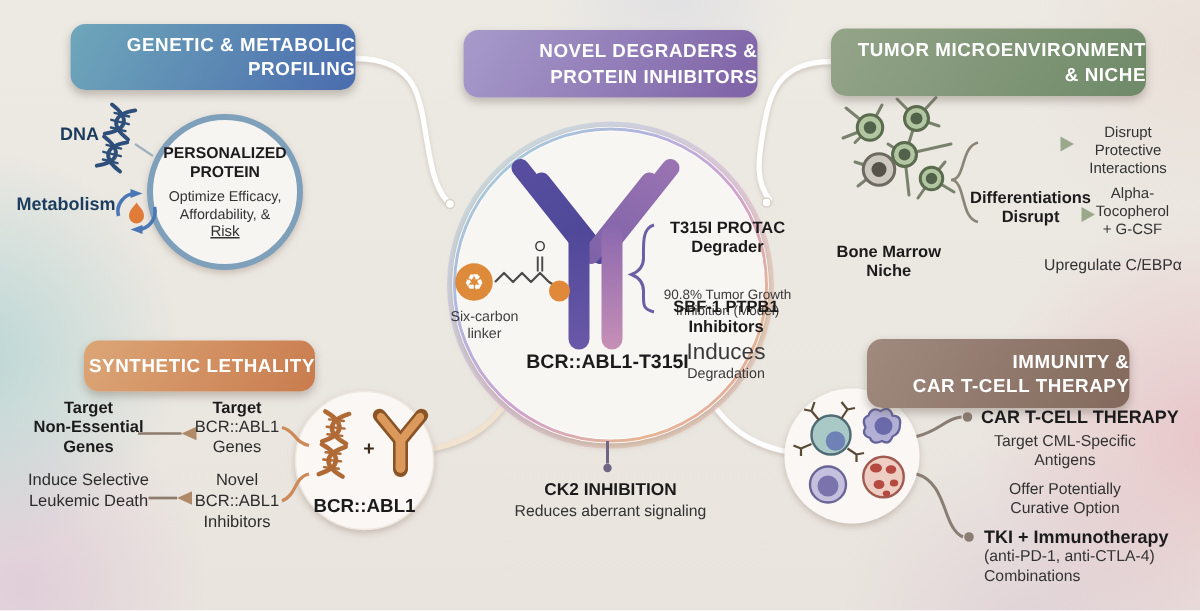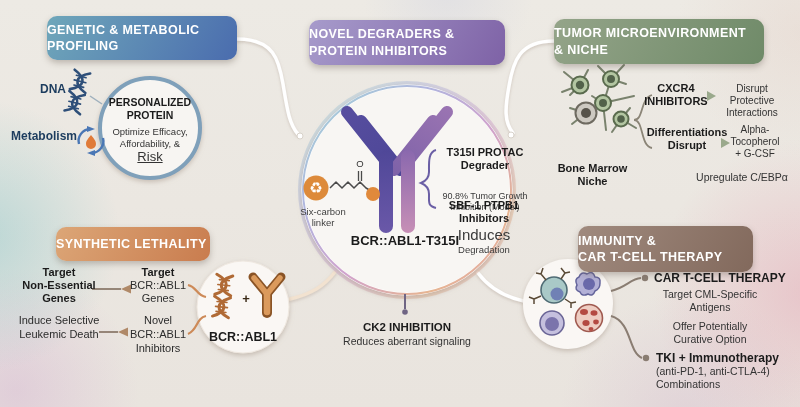--- a/index.html
+++ b/index.html
@@ -8,21 +8,21 @@
     background:
       radial-gradient(circle at -2% 58%, rgba(110,190,195,.38), transparent 16%),
       radial-gradient(circle at 2% 96%, rgba(205,160,205,.33), transparent 14%),
       radial-gradient(circle at 101% 72%, rgba(228,150,170,.4), transparent 18%),
       radial-gradient(circle at 86% 103%, rgba(205,170,200,.3), transparent 16%),
       radial-gradient(circle at 56% -2%, rgba(195,200,225,.28), transparent 14%),
       radial-gradient(circle at 100% 8%, rgba(225,200,190,.3), transparent 14%),
       linear-gradient(#edeae4,#e9e4de);}
   svg{position:absolute;left:0;top:0;}
   .hdr{position:absolute;border-radius:10px;color:#fff;font-weight:700;
-    display:flex;flex-direction:column;align-items:flex-start;justify-content:center;
+    display:flex;flex-direction:column;align-items:flex-end;justify-content:center;
     text-align:center;font-size:12.5px;letter-spacing:.4px;line-height:1.32;
     box-shadow:0 3px 6px rgba(110,100,90,.38);z-index:3;}
   .hdr span{display:block;}
   .txt{position:absolute;text-align:center;color:#2c2c2c;z-index:4;line-height:1.2;}
   .txt span{display:block;}
   .b{font-weight:700;color:#1b1b1b;}
   .navy{color:#1c3c5e;font-weight:700;font-size:12px;}
   .left{text-align:left;}
 </style>
 </head>
@@ -208,21 +208,21 @@
   <span>DNA</span>
 </div>
 <div class="txt navy" style="left:6px;top:129px;width:76px;">
   <span>Metabolism</span>
 </div>
 <div class="txt" style="left:103px;top:96px;width:94px;">
   <span class="b" style="font-size:10.5px;">PERSONALIZED</span>
   <span class="b" style="font-size:10.5px;">PROTEIN</span>
   <span style="font-size:9.5px;margin-top:5px;color:#333;">Optimize Efficacy,</span>
   <span style="font-size:9.5px;color:#333;">Affordability, &amp;</span>
-  <span style="font-size:13px;color:#333;text-decoration:underline;">Risk</span>
+  <span style="font-size:10px;color:#333;text-decoration:underline;">Risk</span>
 </div>
 
 <div class="txt" style="left:429px;top:146px;width:112px;">
   <span class="b" style="font-size:11px;">T315I PROTAC</span>
   <span class="b" style="font-size:11px;">Degrader</span>
   <span style="font-size:9px;margin-top:19px;color:#3a3a3a;">90.8% Tumor Growth</span>
   <span style="font-size:9px;color:#3a3a3a;">Inhibition (Model)</span>
 </div>
 <div class="txt" style="left:429px;top:199px;width:110px;">
   <span class="b" style="font-size:11px;">SBF-1 PTPB1</span>
@@ -239,24 +239,20 @@
 </div>
 <div class="txt" style="left:327px;top:321px;width:160px;">
   <span class="b" style="font-size:11.5px;">CK2 INHIBITION</span>
   <span style="font-size:10.5px;color:#333;">Reduces aberrant signaling</span>
 </div>
 
 <div class="txt" style="left:550px;top:145px;width:85px;">
   <span class="b" style="font-size:11px;margin-top:17px;">Bone Marrow</span>
   <span class="b" style="font-size:11px;">Niche</span>
 </div>
-<div class="txt" style="left:634px;top:82px;width:84px;">
-  <span class="b" style="font-size:11px;">CXCR4</span>
-  <span class="b" style="font-size:11px;">INHIBITORS</span>
-</div>
 <div class="txt" style="left:717px;top:83px;width:70px;font-size:10px;color:#333;line-height:1.18;">
   <span>Disrupt</span>
       <span>Protective</span>
       <span>Interactions</span>
 </div>
 <div class="txt" style="left:628px;top:126px;width:94px;margin-left:12px;">
   <span class="b" style="font-size:11px;">Differentiations</span>
   <span class="b" style="font-size:11px;">Disrupt</span>
 </div>
 <div class="txt" style="left:723px;top:124px;width:64px;font-size:10px;color:#333;line-height:1.18;">

